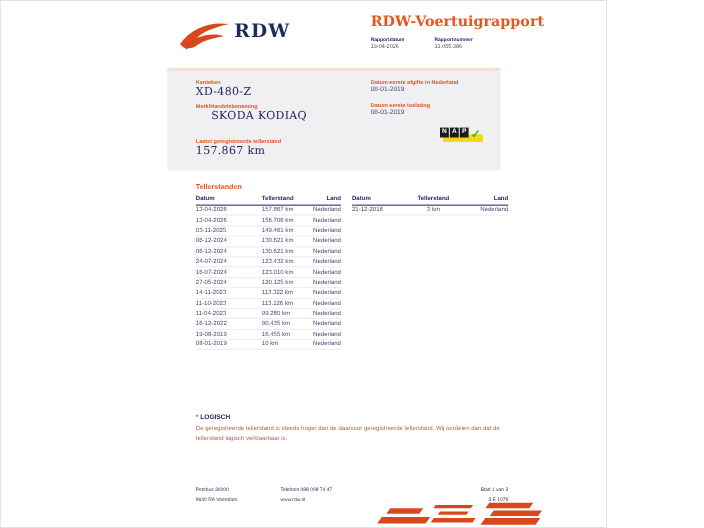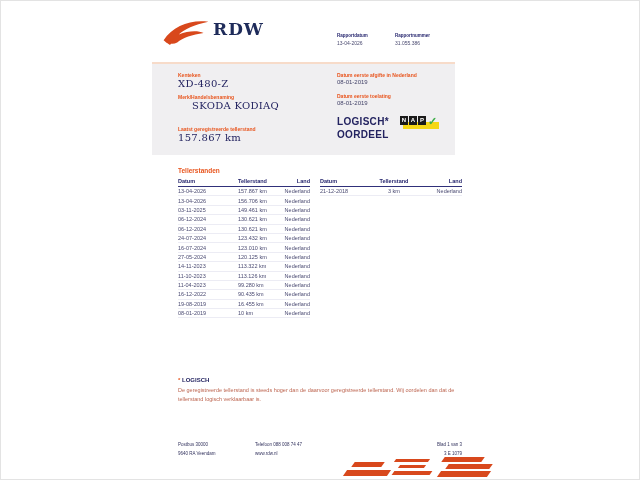--- a/index.html
+++ b/index.html
@@ -1,17 +1,17 @@
 <!DOCTYPE html>
 <html><head>
 <meta charset="utf-8">
 <style>
   * { margin:0; padding:0; box-sizing:border-box; }
   html,body { width:640px; height:480px; background:#fff; font-family:"Liberation Sans", sans-serif; }
-  .page { position:relative; width:640px; height:480px; background:#ffffff; overflow:hidden;
+  .page { position:relative; width:552px; height:480px; background:#ffffff; overflow:hidden;
           box-shadow: inset 0 0 0 1px #e3e3e3; text-decoration: underline; }
 
   
   .logo-icon { position:absolute; left:162px; top:17px; width:48px; height:32px; }
   .logo-text { position:absolute; left:213px; top:19px; font-family:"DejaVu Serif", serif;
                font-size:17px; font-weight:bold; color:#1e2b5a; letter-spacing:1px; }
   .report-title { position:absolute; left:337px; top:13px; font-family:"DejaVu Serif", serif;
                   font-size:13px; font-weight:bold; color:#e8551e; }
   .meta-label { position:absolute; top:33px; font-size:4.5px; font-weight:bold; color:#26266e; }
   .meta-value { position:absolute; top:40px; font-size:5px; color:#4a4a70; }
@@ -76,42 +76,39 @@
 <body>
 
 <div class="page">
 
   <svg class="logo-icon" viewBox="0 0 60 38">
     <path d="M2 28 C 14 10, 36 2, 58 5 C 40 9, 28 14, 21 21 C 33 16, 45 16, 52 19 C 38 21, 26 25, 19 31 C 13 34, 6 32, 2 28 Z" fill="#d8481c"></path>
     <path d="M4 30 L 16 26 L 10 34 Z" fill="#d8481c"></path>
   </svg>
   <div class="logo-text">RDW</div>
 
+  <div class="report-title">RDW-Voertuigrapport</div>
   <div class="meta-label m1">Rapportdatum</div>
   <div class="meta-value m1">13-04-2026</div>
   <div class="meta-label m2">Rapportnummer</div>
   <div class="meta-value m2">31.055.386</div>
 
   <div class="panel">
     <div class="lbl" style="left:26px; top:8px;">Kenteken</div>
     <div class="val-lg" style="left:26px; top:14px;">XD-480-Z</div>
     <div class="lbl" style="left:26px; top:30px;">Merk/Handelsbenaming</div>
     <div class="val-lg" style="left:40px; top:36px;">SKODA KODIAQ</div>
     <div class="lbl" style="left:26px; top:62px;">Laatst geregistreerde tellerstand</div>
     <div class="val-lg" style="left:26px; top:68px;">157.867 km</div>
 
     <div class="lbl" style="left:185px; top:8px;">Datum eerste afgifte in Nederland</div>
     <div class="val-sm" style="left:185px; top:15px;">08-01-2019</div>
     <div class="lbl" style="left:185px; top:29px;">Datum eerste toelating</div>
     <div class="val-sm" style="left:185px; top:36px;">08-01-2019</div>
 
-    <div class="oordeel">
-      <span>LOGISCH*</span><br>
-      <span>OORDEEL</span>
-    </div>
     <div class="nap">
       <div class="nap-yellow"></div>
       <span class="nap-letter n0">N</span>
       <span class="nap-letter n1">A</span>
       <span class="nap-letter n2">P</span>
       <span class="nap-check">✓</span>
     </div>
   </div>
 
   <div class="section-title">Tellerstanden</div>

